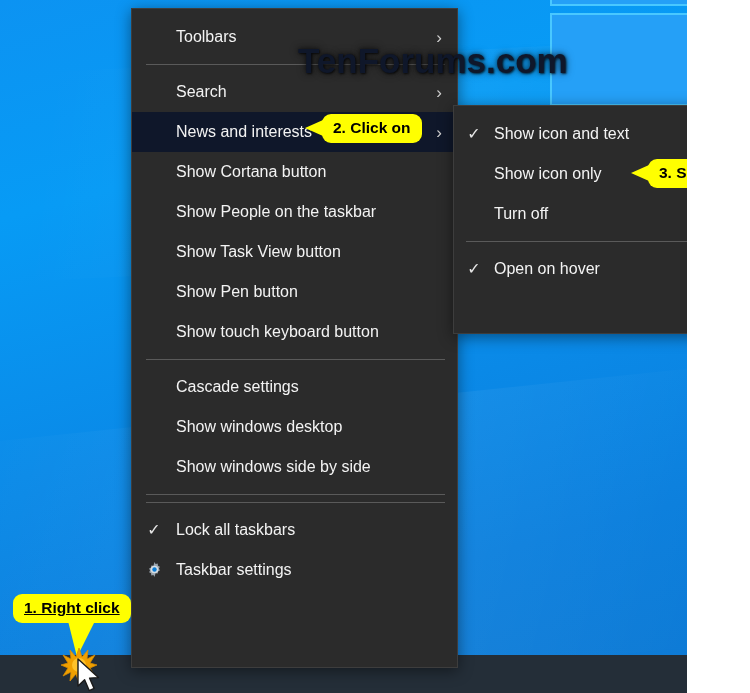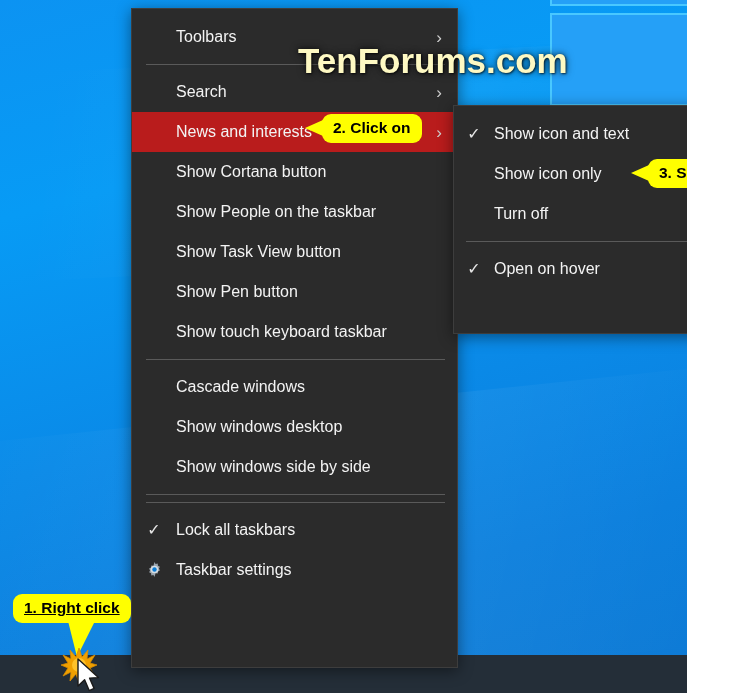--- a/index.html
+++ b/index.html
@@ -112,21 +112,21 @@
     width: 44px;
     flex: 0 0 44px;
     text-align: center;
     font-size: 15px;
     color: #dcdcdc;
   }
   #main-menu .mi .glyph { width: 44px; flex: 0 0 44px; }
   #sub-menu .mi .glyph { width: 40px; flex: 0 0 40px; }
 
   .mi .label { flex: 1 1 auto; }
-  .mi.highlight { background: #b91c1c; }
+  .mi.highlight { background: #0f172a; }
 
   .chev {
     flex: 0 0 auto;
     margin-left: 8px;
     width: 16px;
     color: #cfcfcf;
     font-size: 17px;
     text-align: center;
   }
 
@@ -152,21 +152,21 @@
   }
   .gear svg { display: block; }
 
   
   .watermark {
     position: absolute;
     left: 298px;
     top: 41px;
     font-size: 35px;
     font-weight: bold;
-    color: #fef9c3;
+    color: #0f172a;
     letter-spacing: 0px;
     text-shadow:
       0 0 5px rgba(0,0,0,0.55),
       0 0 10px rgba(0,0,0,0.40),
       1px 1px 2px rgba(0,0,0,0.6);
     pointer-events: none;
     white-space: nowrap;
   }
 
   
@@ -272,27 +272,27 @@
         <span class="label">Show Task View button</span>
         <span class="chev"></span>
       </div>
       <div class="mi">
         <span class="glyph"></span>
         <span class="label">Show Pen button</span>
         <span class="chev"></span>
       </div>
       <div class="mi">
         <span class="glyph"></span>
-        <span class="label">Show touch keyboard taskbar</span>
-        <span class="chev"></span>
-      </div>
-      <div class="sep"></div>
-      <div class="mi">
-        <span class="glyph"></span>
-        <span class="label">Cascade windows</span>
+        <span class="label">Show touch keyboard button</span>
+        <span class="chev"></span>
+      </div>
+      <div class="sep"></div>
+      <div class="mi">
+        <span class="glyph"></span>
+        <span class="label">Cascade settings</span>
         <span class="chev"></span>
       </div>
       <div class="mi">
         <span class="glyph"></span>
         <span class="label">Show windows desktop</span>
         <span class="chev"></span>
       </div>
       <div class="mi">
         <span class="glyph"></span>
         <span class="label">Show windows side by side</span>

